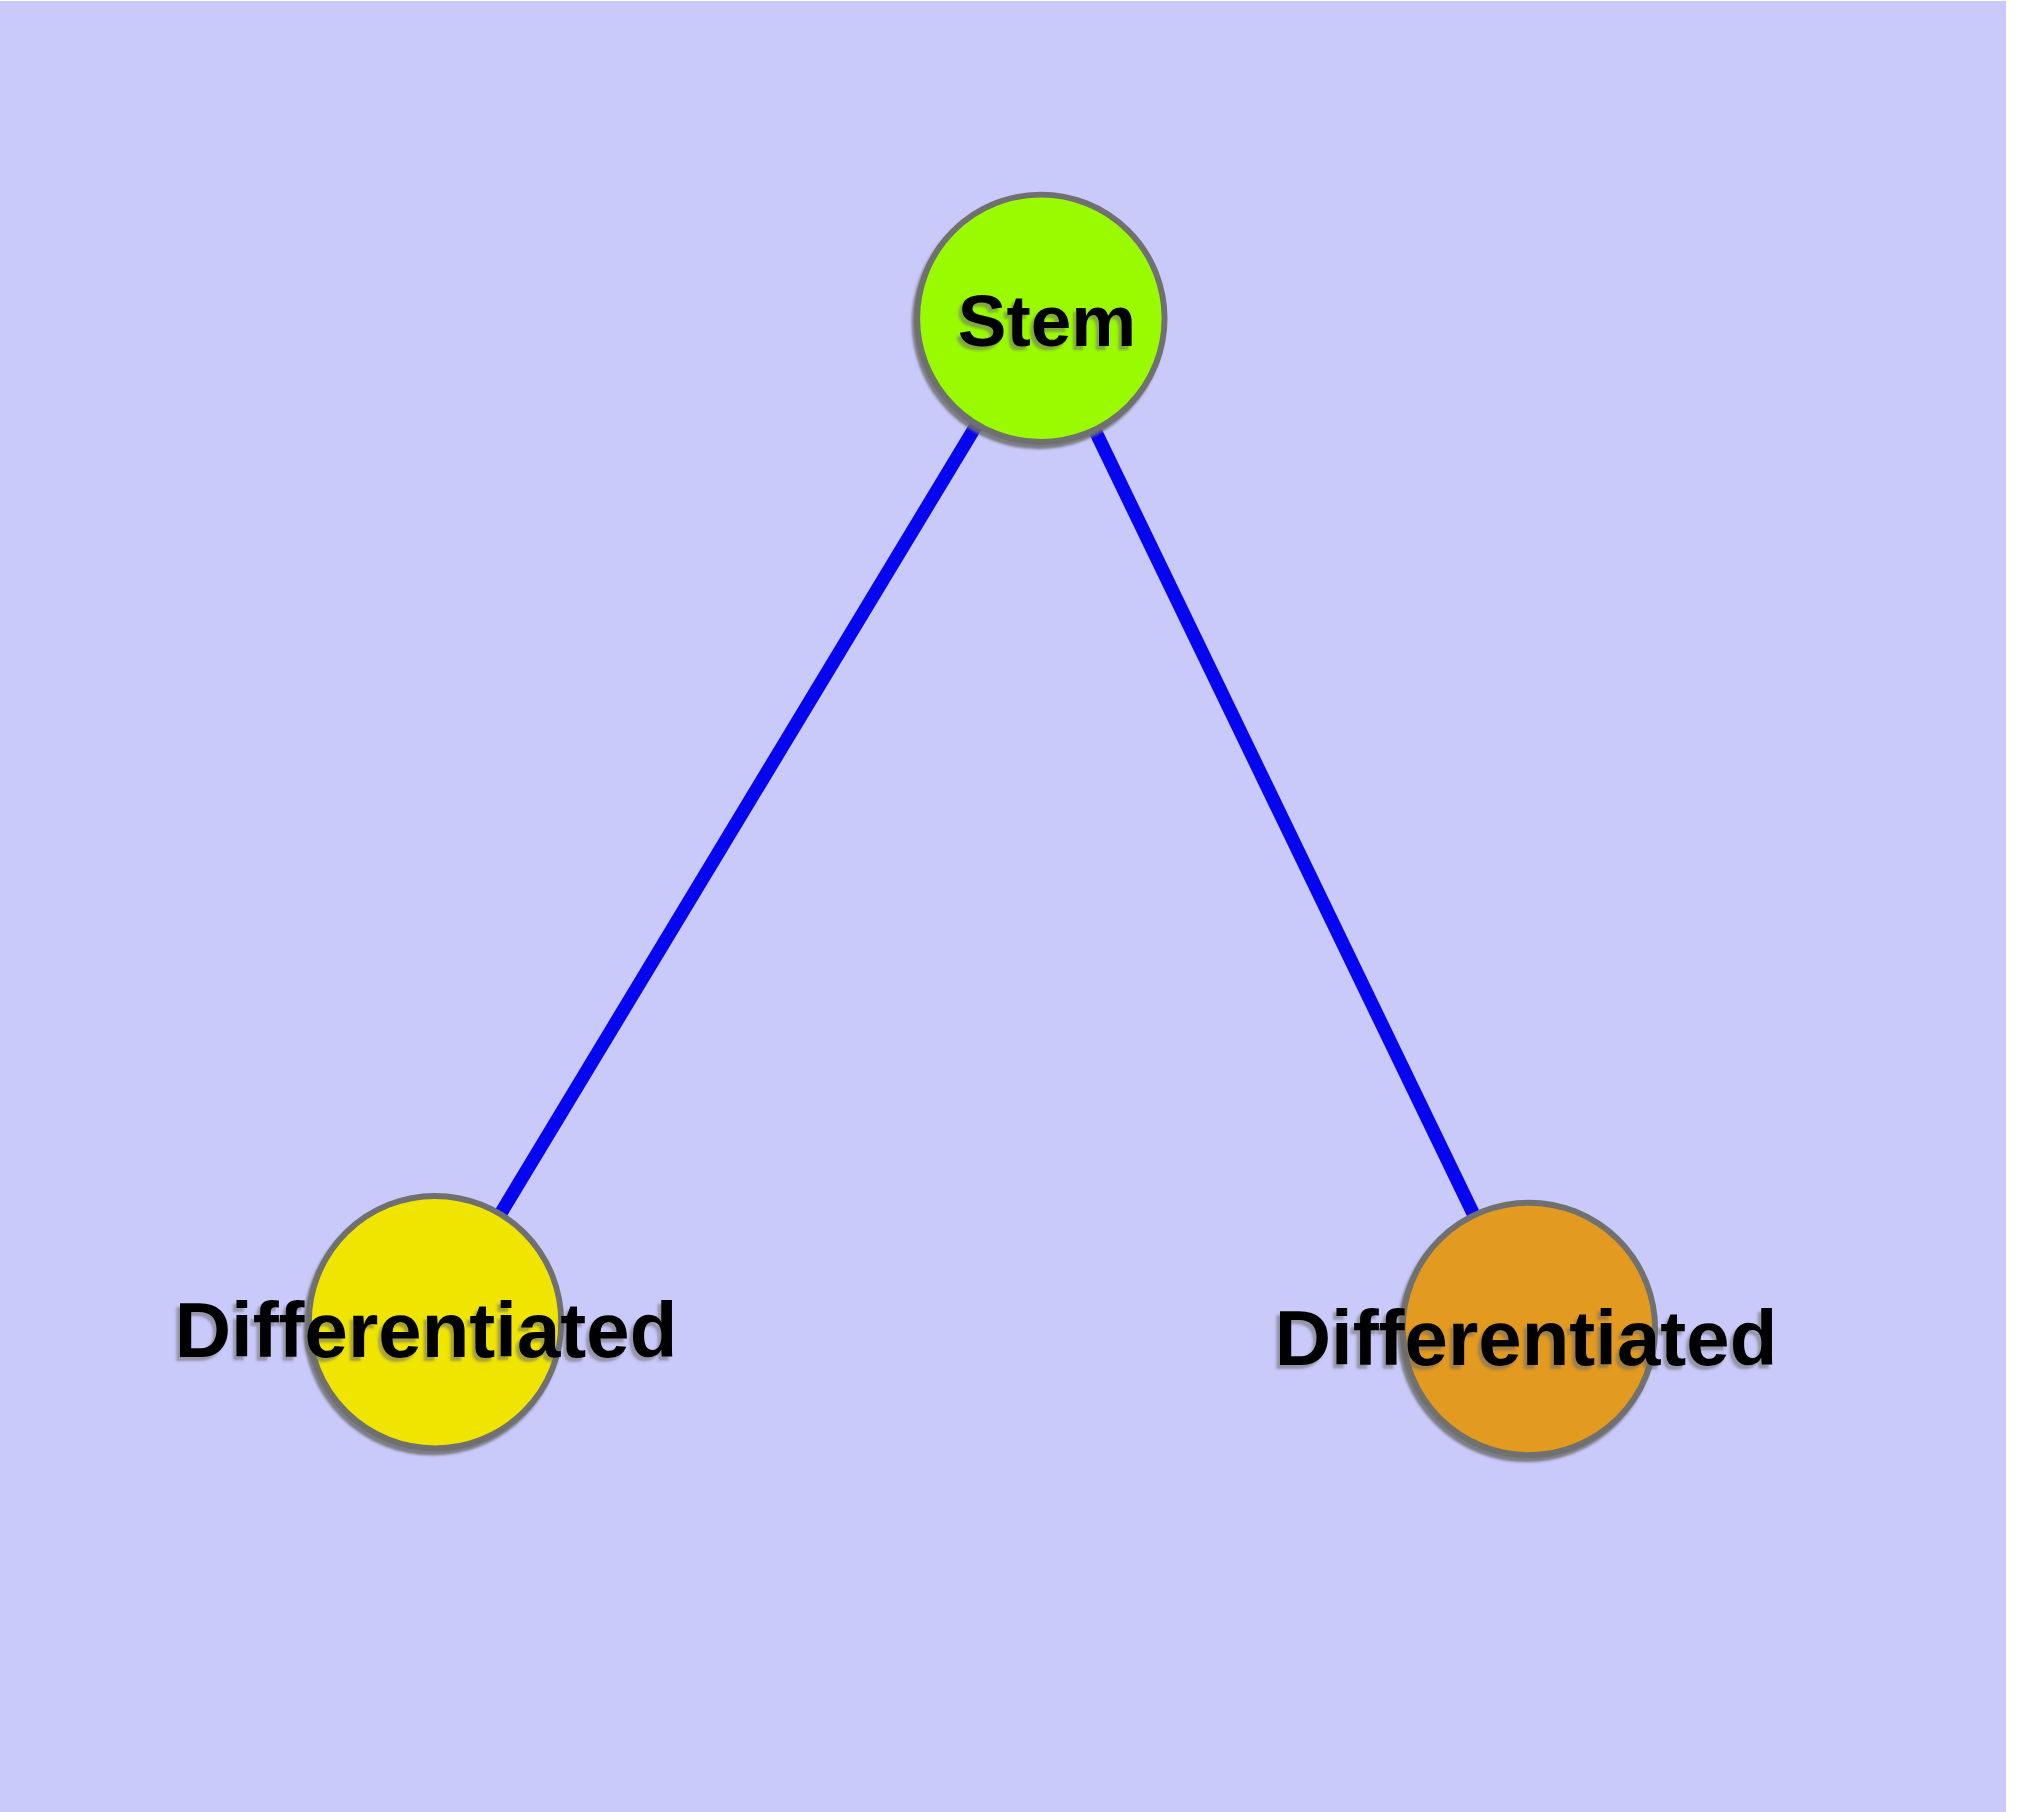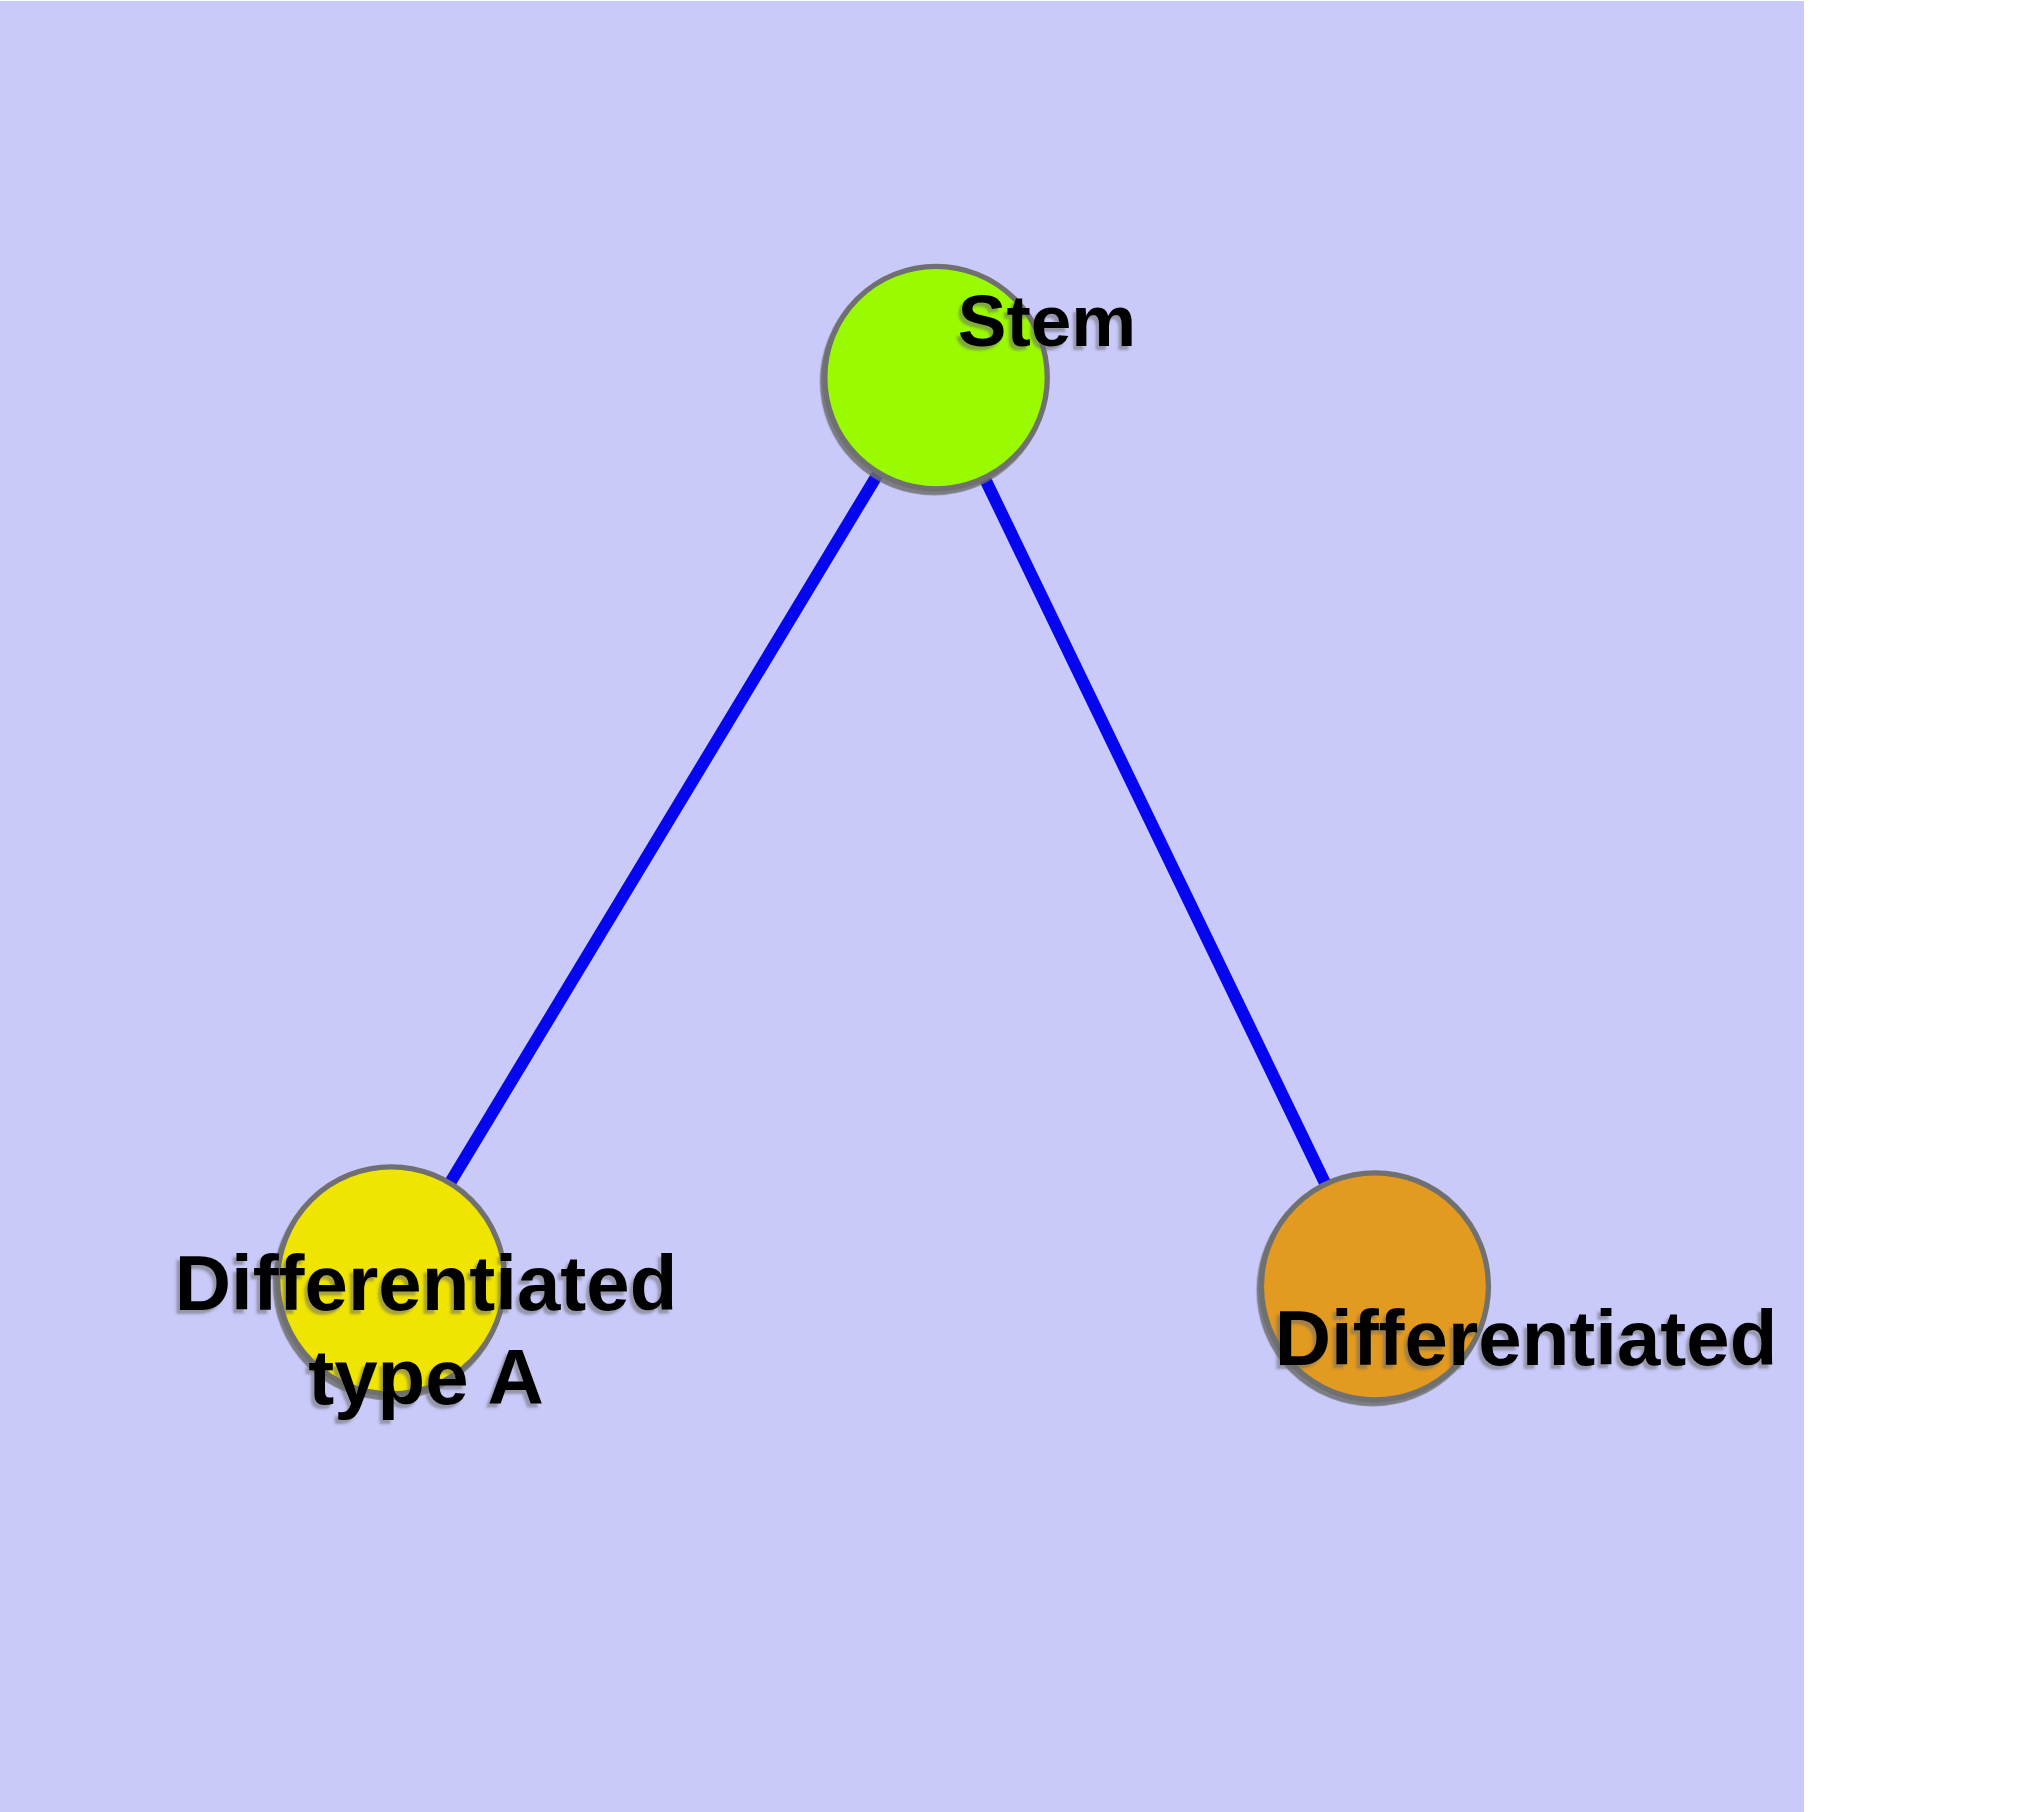--- a/index.html
+++ b/index.html
@@ -2,21 +2,21 @@
 <html style="--background: #C9C9FA; --edge: #0505F0; --node-border: #707070; --text: #000000;font-size:13.6px"><head>
 <meta charset="utf-8">
 <style>
   html, body {
     margin: 0;
     padding: 0;
     background: #ffffff;
   }
   #canvas {
     position: relative;
-    width: 1804px;
+    width: 2006px;
     height: 1812px;
     background: var(--background, #C9C9FA);
     border-top: 1.7px solid #ffffff;
     box-sizing: border-box;
     overflow: hidden;
     font-family: "Liberation Sans", "DejaVu Sans", sans-serif;
   }
   #graph-svg {
     position: absolute;
     inset: 0;
@@ -63,21 +63,20 @@
     <circle class="node-circle" cx="517" cy="1563" r="150" fill="#F0E500"></circle>
     <circle class="node-circle" cx="1817" cy="1571" r="150" fill="#E29A20"></circle>
   </svg>
 
   <div class="node-label" id="label-stem">
     <span class="line">Stem</span>
   </div>
 
   <div class="node-label" id="label-type-a">
     <span class="line">Differentiated</span>
-    <span class="line">type A</span>
   </div>
 
   <div class="node-label" id="label-type-b">
     <span class="line">Differentiated</span>
   </div>
 
 </div>
 
 
 </body></html>

